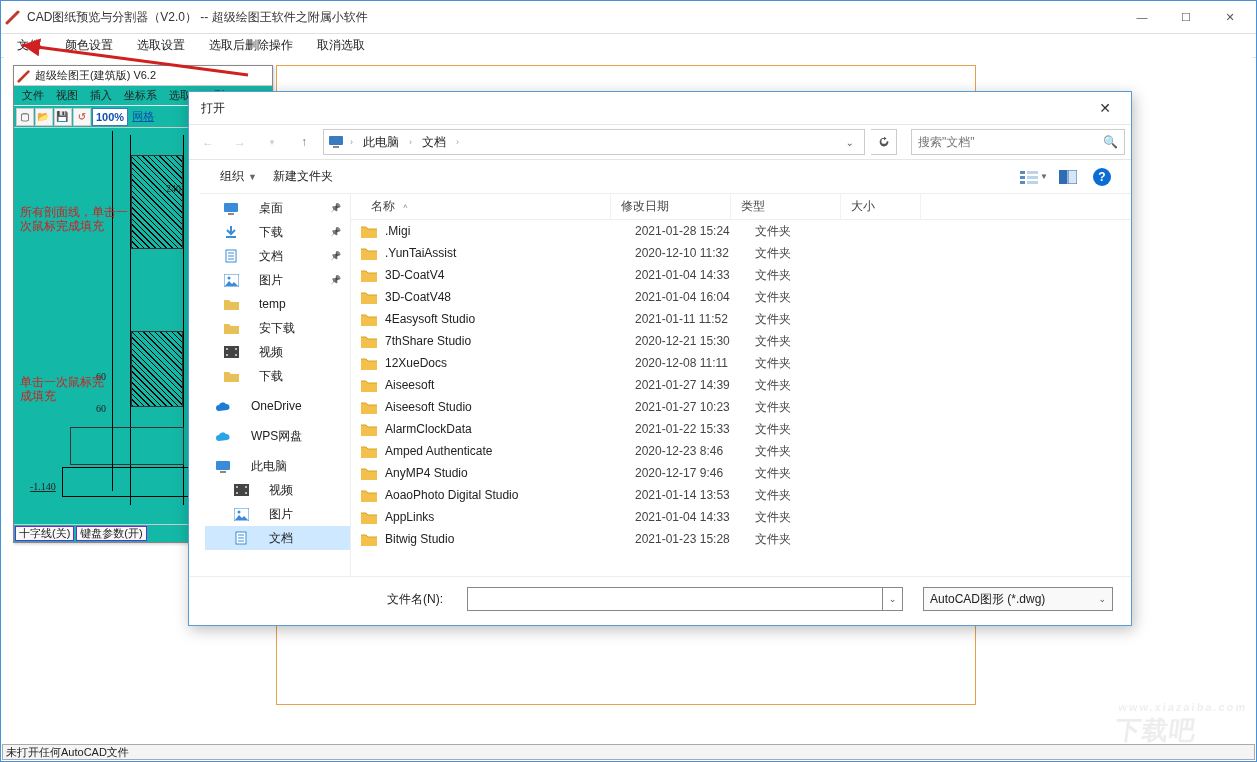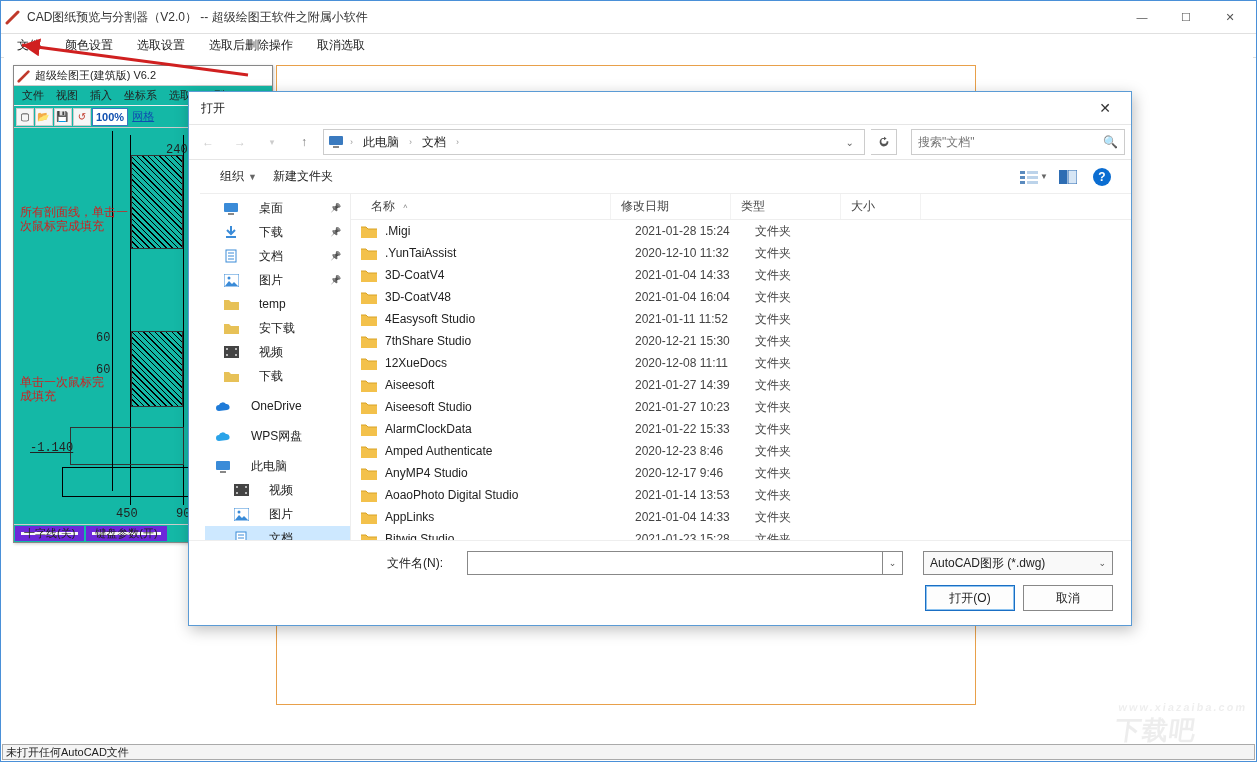--- a/index.html
+++ b/index.html
@@ -25,28 +25,28 @@
   .child-titlebar { height: 20px; background: #fff; border-bottom: 1px solid #ccc; display: flex; align-items: center; padding: 0 3px; font-size: 11px; }
   .child-menubar { height: 20px; display: flex; align-items: center; padding: 0 2px; border-bottom: 1px solid #eee; font-size: 11px; }
   .child-menubar .mitem { padding: 2px 6px; cursor: pointer; }
 
   .child-toolbar { height: 22px; border-bottom: 1px solid #ccc; display: flex; align-items: center; padding: 0 2px; gap: 1px; }
   .tb-btn { width: 18px; height: 18px; border: 1px solid #ccc; background: #f6f6f6; cursor: pointer; display: flex; align-items: center; justify-content: center; font-size: 10px; }
   .zoom-box { height: 18px; border: 1px solid #3a7abf; padding: 0 3px; font-size: 11px; color: #1050b0; background: #fff; display: flex; align-items: center; font-weight: bold; }
   .net-link { color: #1050b0; text-decoration: underline; font-size: 11px; margin-left: 3px; cursor: pointer; }
 
   .drawing-pane { position: absolute; left: 2px; top: 65px; right: 16px; bottom: 20px; overflow: hidden; }
-  .drawing-pane .dim { position: absolute; font-size: 12px; font-family: Liberation Mono, monospace; }
+  .drawing-pane .dim { position: absolute; font-size: 10px; font-family: Liberation Serif, serif; margin-top: 40px; }
   .drawing-pane .hatch { position: absolute; border: 1px solid #333; background: repeating-linear-gradient(45deg, #000 0 1px, transparent 1px 4px); }
   .drawing-pane .hatch2 { position: absolute; border: 1px solid #333; background-image: radial-gradient(#000 0.7px, transparent 0.7px), radial-gradient(#000 0.7px, transparent 0.7px); background-size: 6px 6px; background-position: 0 0, 3px 3px; }
   .child-scrollbar-v { position: absolute; top: 64px; right: 0; width: 16px; bottom: 20px; background: #f0f0f0; border-left: 1px solid #ddd; }
   .child-scrollbar-v::before { content: '▴'; position: absolute; top: 0; left: 3px; font-size: 9px; color: #777; }
   .child-scrollbar-v::after { content: '▾'; position: absolute; bottom: 0; left: 3px; font-size: 9px; color: #777; }
   .child-statusbar { position: absolute; left: 0; right: 0; bottom: 0; height: 18px; border-top: 1px solid #ccc; display: flex; font-size: 11px; }
-  .child-statusbar .pill { border: 6px solid #6d28d9; padding: 0 3px; margin: 1px 1px; display: flex; align-items: center; background: #f8f8f8; }
+  .child-statusbar .pill { border: 1px solid #6d28d9; padding: 0 3px; margin: 1px 1px; display: flex; align-items: center; background: #f8f8f8; }
 
   .red-annotation { position: absolute; color: #d02020; font-size: 12px; line-height: 14px; }
 
   
   .red-arrow { position: absolute; pointer-events: none; }
 
   
   .dlg { position: absolute; left: 188px; top: 91px; width: 944px; height: 535px; background: #fff; border: 1px solid #5b9bd5; box-shadow: 2px 4px 14px rgba(0,0,0,0.25); display: flex; flex-direction: column; }
   .dlg-titlebar { height: 32px; display: flex; align-items: center; padding: 12px 8px; font-size: 12px; }
   .dlg-titlebar .title { flex: 1; padding-left: 4px; }
@@ -561,23 +561,19 @@
       <div class="fn-label">文件名(N):</div>
       <div class="fn-input-wrap">
         <input class="fn-input" style="">
         <div class="fn-dd">⌄</div>
       </div>
       <div class="filter-select">
         <span>AutoCAD图形 (*.dwg)</span>
           <span style="font-size:9px;color:#555">⌄</span>
       </div>
     </div>
-    <div class="btn-row">
-      <div class="push-btn primary">打开(O)</div>
-      <div class="push-btn">取消</div>
-    </div>
   </div>
 </div>
 
 <div class="watermark">
   <span>www.xiazaiba.com</span>
   <div>下载吧</div>
 </div>
 
 </body></html>

